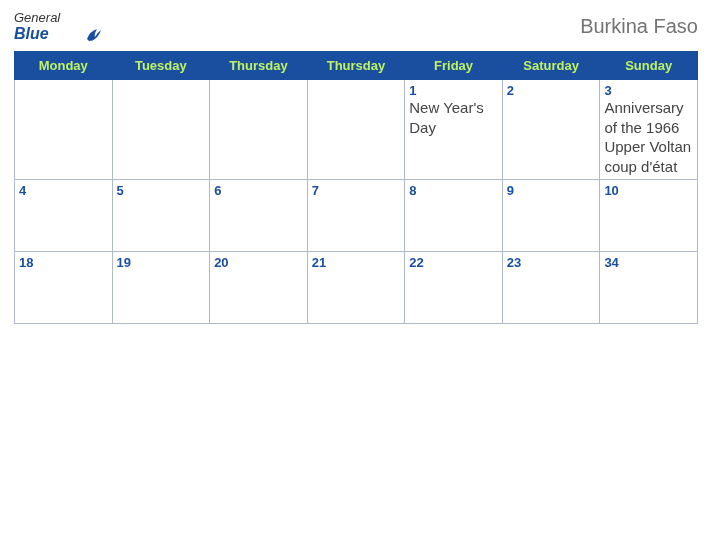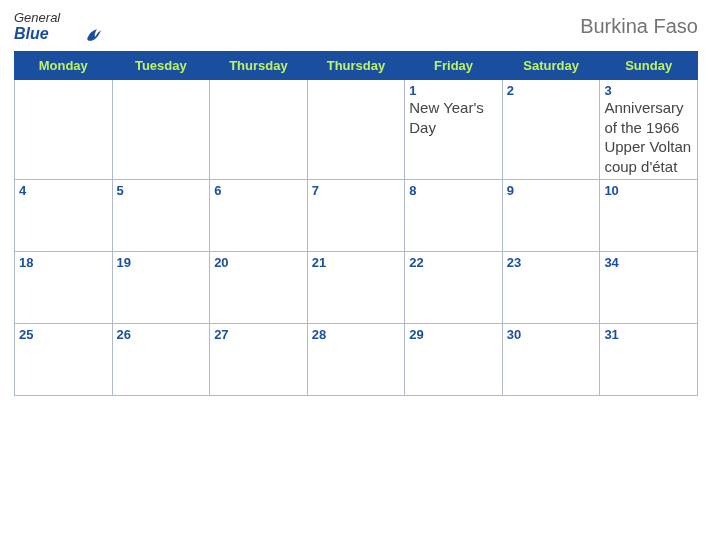--- a/index.html
+++ b/index.html
@@ -173,38 +173,15 @@
           <td>
             <span class="day-number">22</span>
           </td>
           <td>
             <span class="day-number">23</span>
           </td>
           <td>
             <span class="day-number">34</span>
           </td>
         </tr>
-        <tr>
-          <td>
-            <span class="day-number">25</span>
-          </td>
-          <td>
-            <span class="day-number">26</span>
-          </td>
-          <td>
-            <span class="day-number">27</span>
-          </td>
-          <td>
-            <span class="day-number">28</span>
-          </td>
-          <td>
-            <span class="day-number">29</span>
-          </td>
-          <td>
-            <span class="day-number">30</span>
-          </td>
-          <td>
-            <span class="day-number">31</span>
-          </td>
-        </tr>
       </tbody>
   </table>
 </div>
 
 </body></html>

